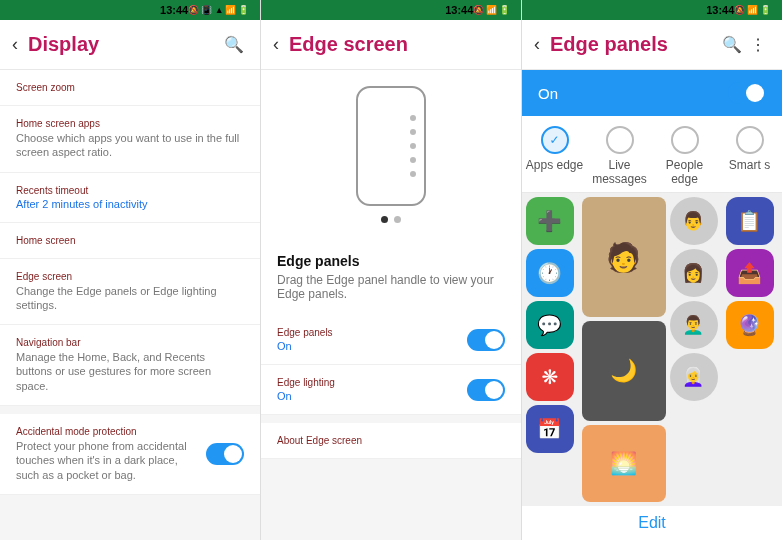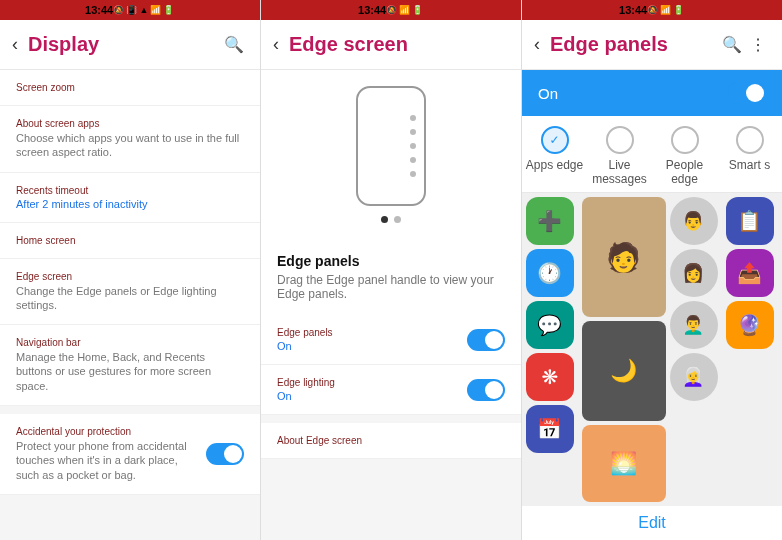--- a/index.html
+++ b/index.html
@@ -19,24 +19,24 @@
       background: #f5f5f5;
       display: flex;
       flex-direction: column;
       overflow: hidden;
       border-right: 1px solid #ddd;
     }
 
     
     .status-bar {
       display: flex;
-      justify-content: center;
+      justify-content: flex-end;
       align-items: center;
       padding: 4px 10px;
-      background: #b91c1c;
+      background: #15803d;
       font-size: 11px;
       font-weight: 600;
       height: 20px;
     }
     .status-bar .time { font-size: 11px; font-weight: 700; }
     .status-icons { display: flex; gap: 2px; align-items: center; font-size: 9px; }
 
     
     .header-bar {
       display: flex;
@@ -289,21 +289,21 @@
   </div>
   <div class="settings-list">
 
     <div class="settings-item">
       <div class="item-text">
         <div class="item-title">Screen zoom</div>
       </div>
     </div>
     <div class="settings-item">
       <div class="item-text">
-        <div class="item-title">About screen apps</div>
+        <div class="item-title">Home screen apps</div>
         <div class="item-sub">Choose which apps you want to use in the full screen aspect ratio.</div>
       </div>
     </div>
     <div class="settings-item">
       <div class="item-text">
         <div class="item-title">Recents timeout</div>
         <div class="item-value-blue">After 2 minutes of inactivity</div>
       </div>
     </div>
     <div class="settings-item">
@@ -319,21 +319,21 @@
     </div>
     <div class="settings-item">
       <div class="item-text">
         <div class="item-title">Navigation bar</div>
         <div class="item-sub">Manage the Home, Back, and Recents buttons or use gestures for more screen space.</div>
       </div>
     </div>
     <div class="group-divider"></div>
     <div class="settings-item">
       <div class="item-text" style="flex:1;margin-right:8px;">
-        <div class="item-title">Accidental your protection</div>
+        <div class="item-title">Accidental mode protection</div>
         <div class="item-sub">Protect your phone from accidental touches when it's in a dark place, such as a pocket or bag.</div>
       </div>
       <div class="toggle on">
         <div class="toggle-thumb"></div>
       </div>
     </div>
 
   </div>
 </div>
 

